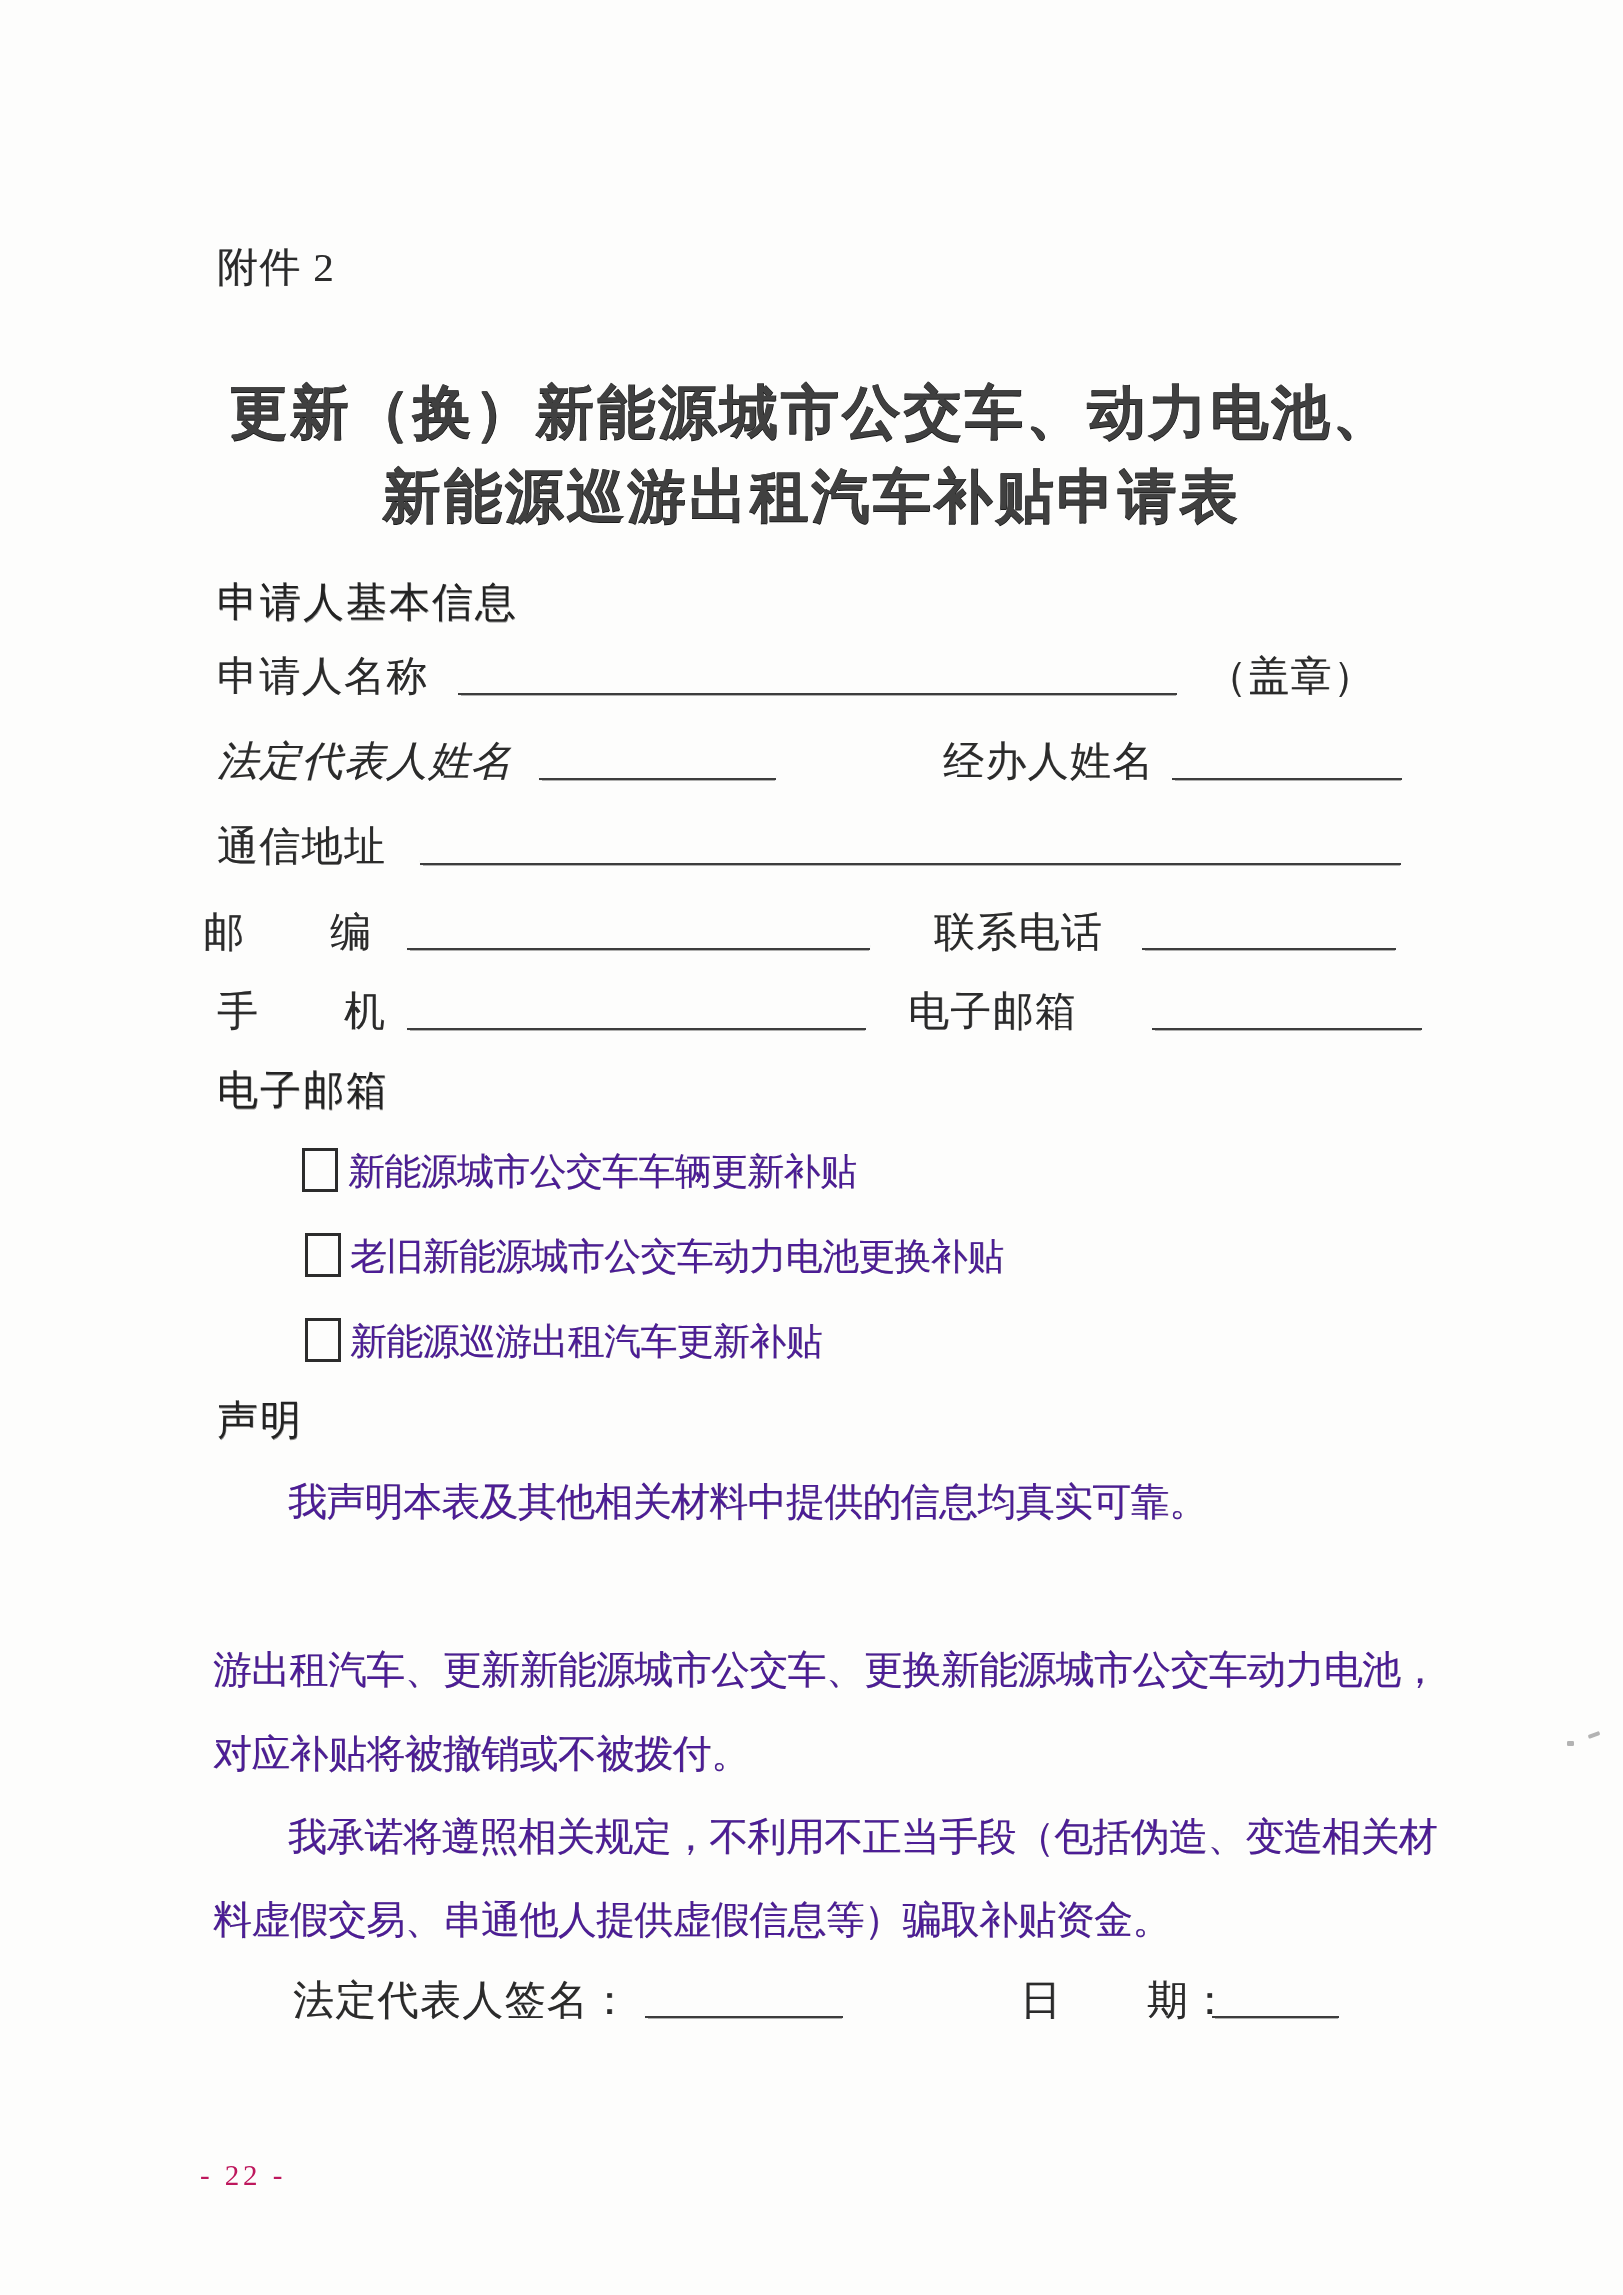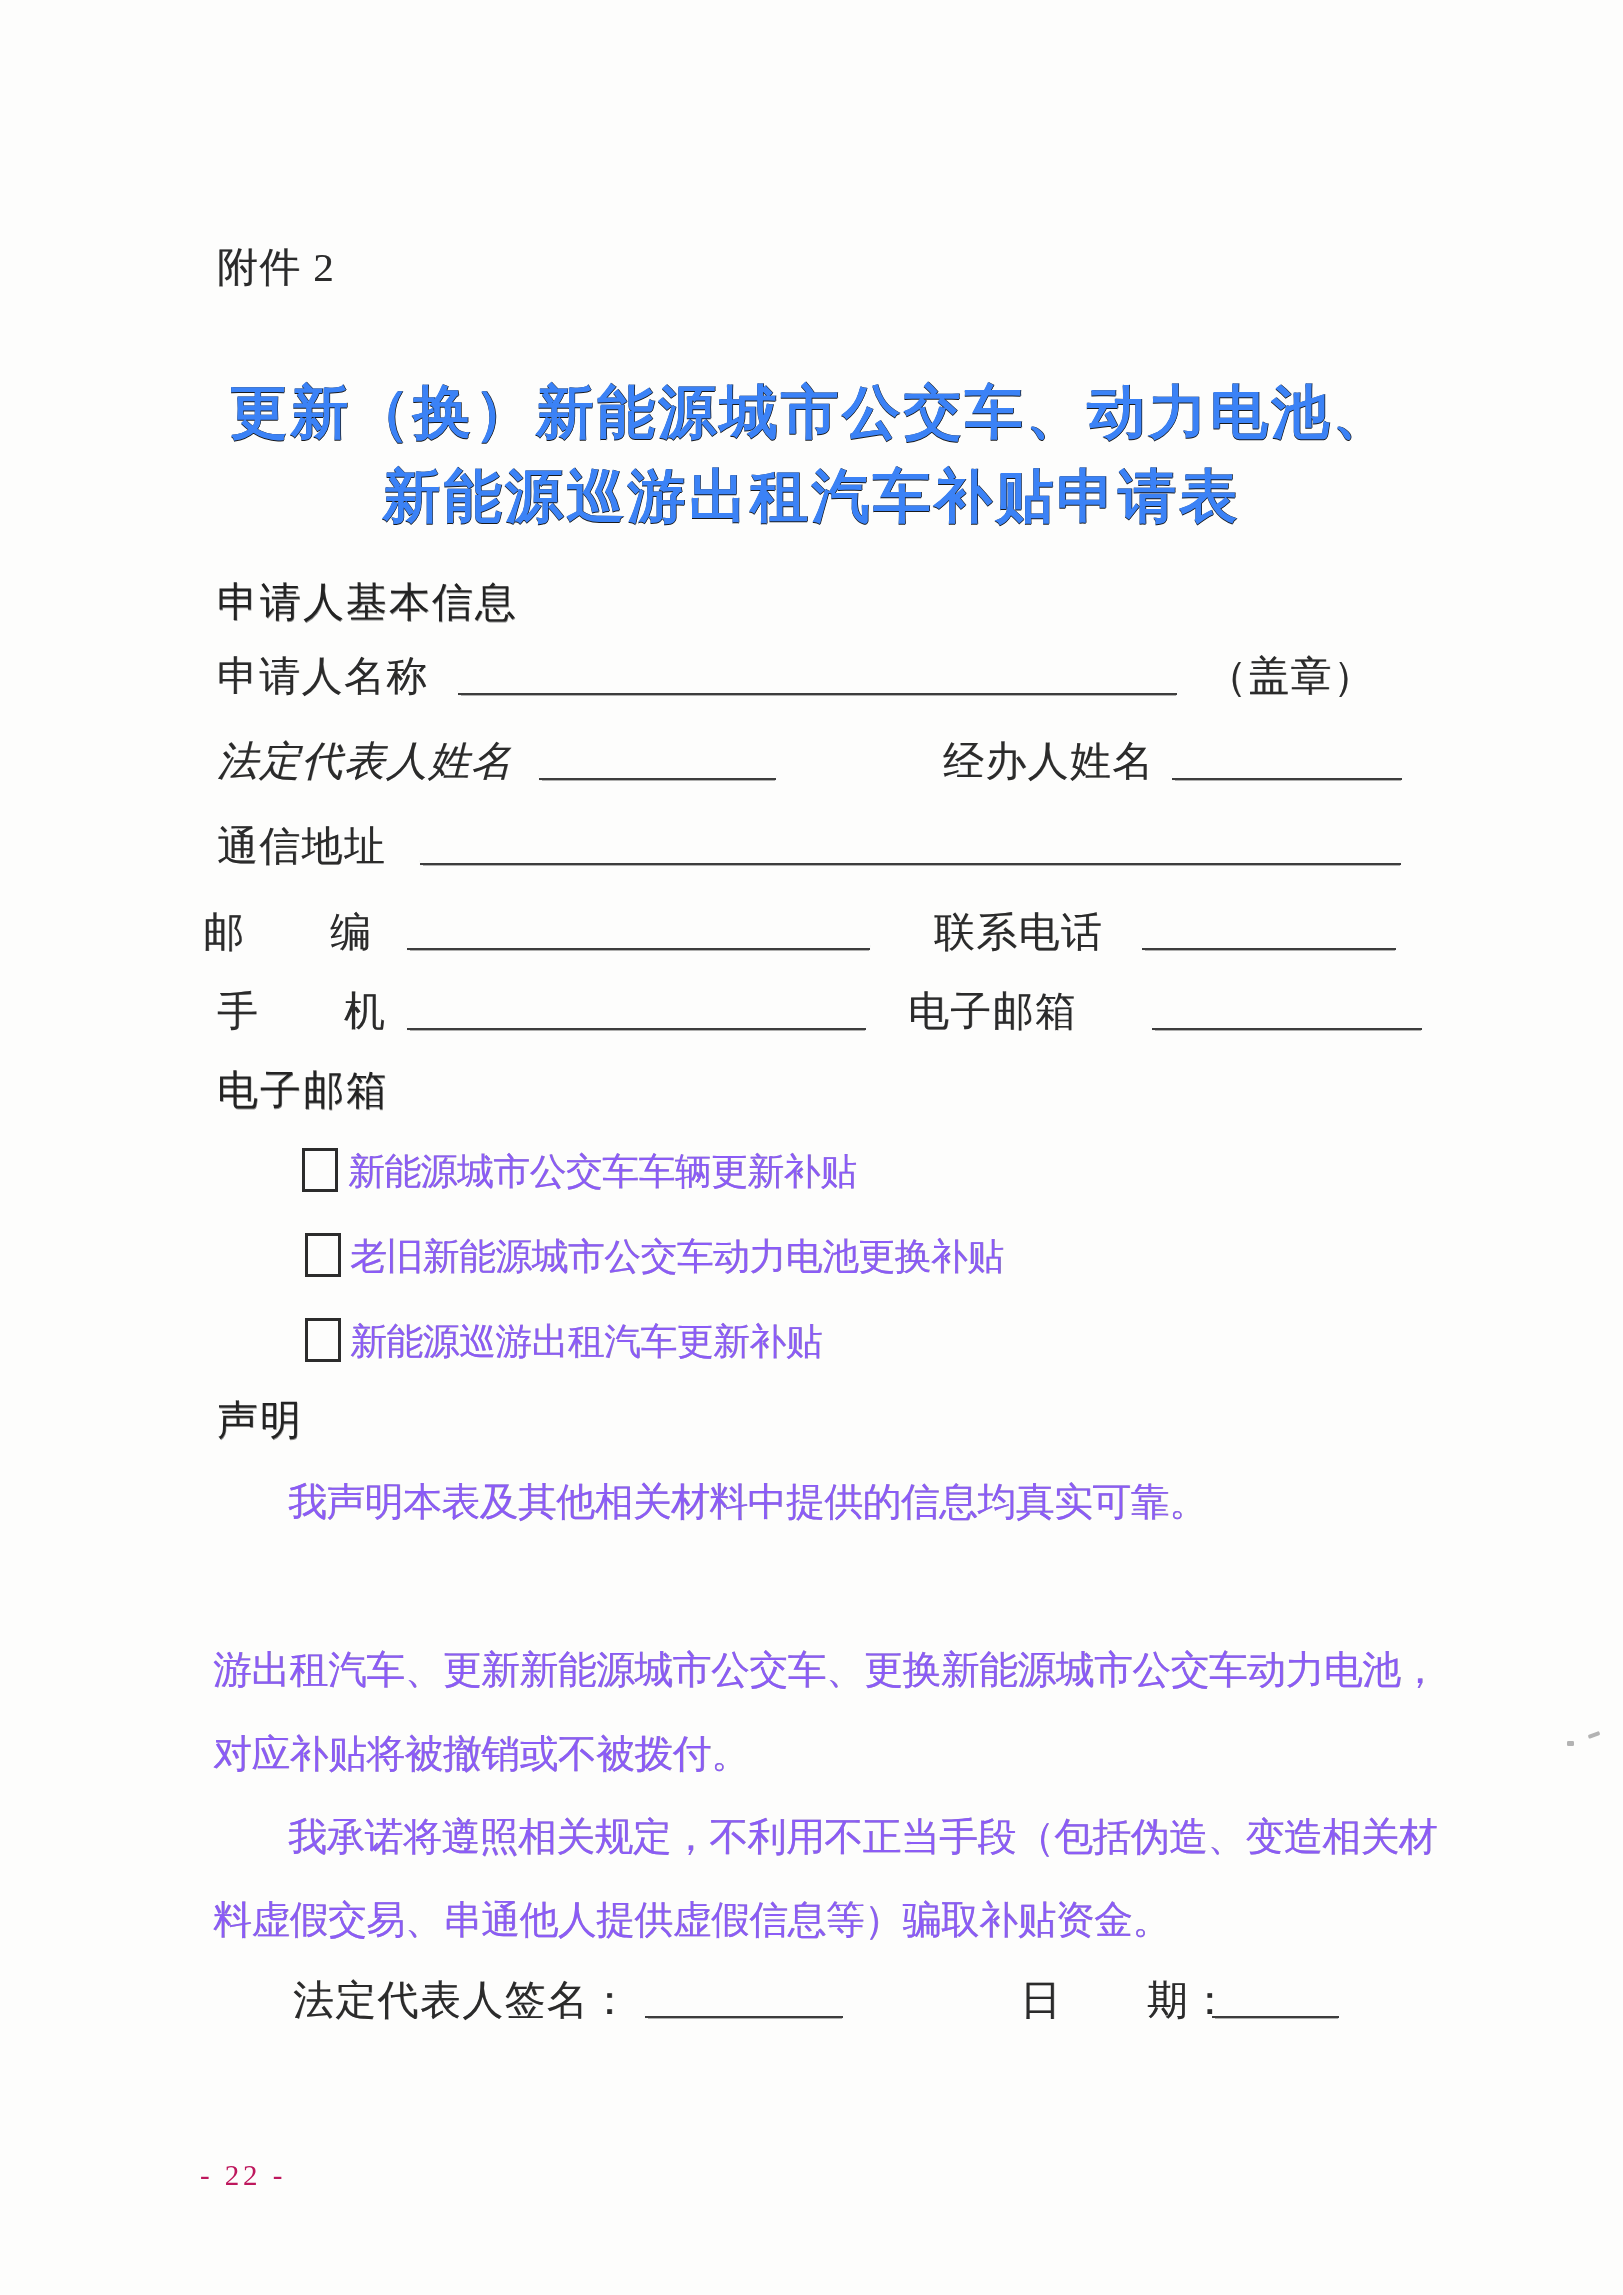--- a/index.html
+++ b/index.html
@@ -15,27 +15,27 @@
   .abs{position:absolute;white-space:nowrap;}
   .body-text{
     font-size:41px;
     color:#2b2b2b;
     text-shadow:0.4px 0.4px 0.5px rgba(50,50,50,.45);
     letter-spacing:1.3px;
   }
   .para{
     font-size:39px;
     letter-spacing:-0.7px;
-    color:#8b5cf6;
+    color:#4c1d95;
     text-shadow:0.4px 0.4px 0.5px rgba(50,50,50,.45);
   }
   .doc-title{
     width:1623px;text-align:center;
     font-size:58px;font-weight:bold;
-    color:#3b82f6;
+    color:#404040;
     letter-spacing:3.3px;
     text-shadow:0.7px 0 0 #1a1a1a, 0 0.7px 0 #1a1a1a;
   }
   .fill-line{
     position:absolute;
     height:3.9px;
     border-bottom:2.6px solid #3d3d3d;
     box-shadow:0 0.7px 0.7px rgba(60,60,60,.4);
   }
   .checkbox{

